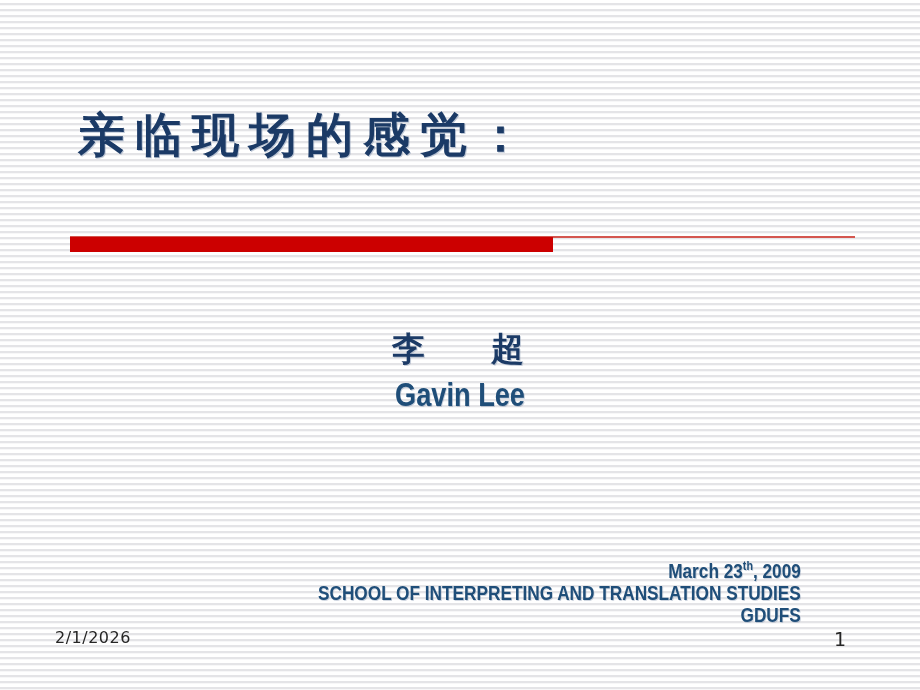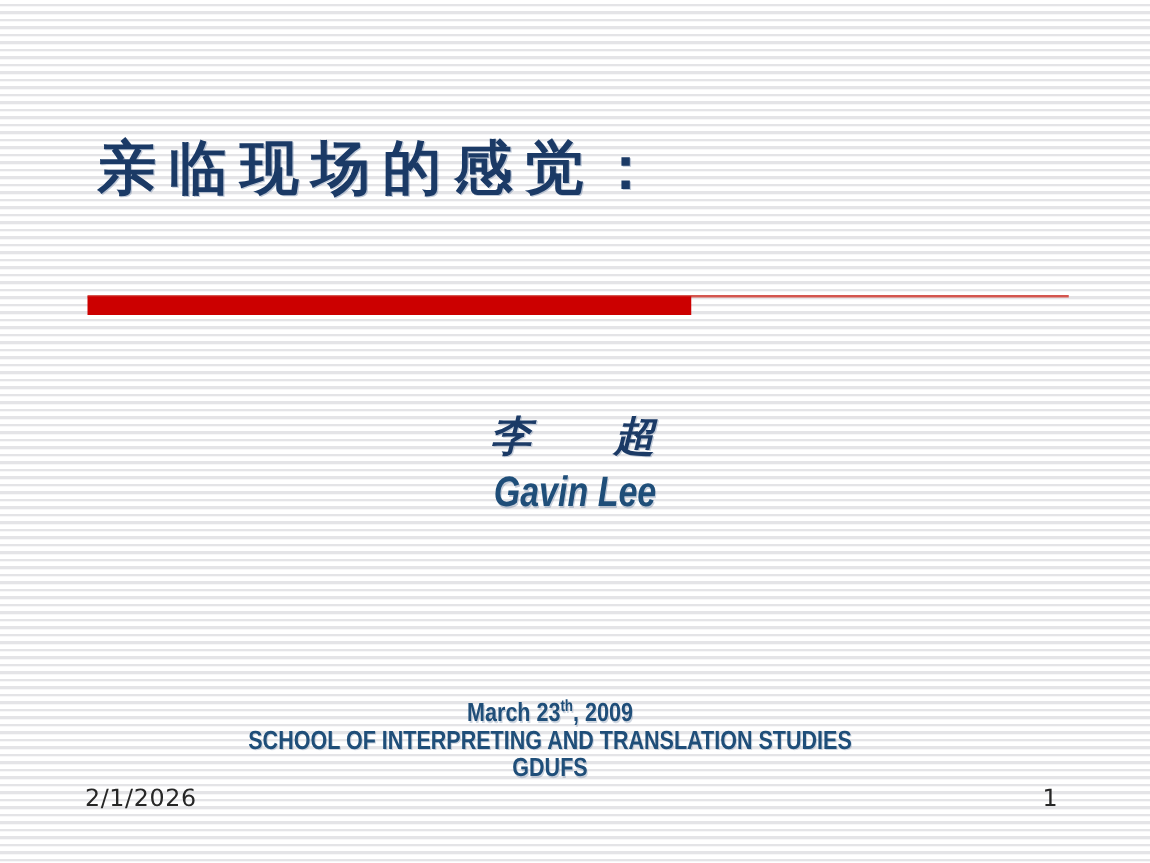--- a/index.html
+++ b/index.html
@@ -73,21 +73,20 @@
     background: #cc0000;
   }
 
   
   .author-block {
     position: absolute;
     left: 0;
     top: 326px;
     width: 920px;
     text-align: center;
-    font-style: italic;
   }
   .author-cn {
     color: #1b3a66;
     font-family: "DejaVu Sans", "Liberation Sans", sans-serif;
     font-weight: bold;
     font-size: 33px;
     line-height: 46px;
     letter-spacing: 4px;
     white-space: pre;
     text-shadow: 1px 1px 0 rgba(120,140,170,0.40);
@@ -103,21 +102,21 @@
     white-space: nowrap;
     text-shadow: 1px 1px 0 rgba(120,140,170,0.40);
   }
 
   
   .credits-block {
     position: absolute;
     left: 0;
     top: 560px;
     width: 880px;
-    text-align: center;
+    text-align: right;
     color: #1f4e79;
   }
   .credit-line {
     font-family: "Liberation Sans", sans-serif;
     font-weight: bold;
     line-height: 22px;
     white-space: nowrap;
     transform: scaleX(0.82);
     transform-origin: center center;
     text-shadow: 1px 1px 0 rgba(120,140,170,0.35);
@@ -127,24 +126,24 @@
   .credit-org    { font-size: 21px; }
   .sup {
     font-size: 0.62em;
     vertical-align: super;
     line-height: 0;
   }
 
   
   .footer-date {
     position: absolute;
-    left: 68px;
+    left: 55px;
     top: 628px;
     font-family: "DejaVu Sans", "Liberation Sans", sans-serif;
-    font-size: 19px;
+    font-size: 16px;
     color: #262626;
     letter-spacing: 0.5px;
   }
   .footer-pageno {
     position: absolute;
     left: 820px;
     top: 628px;
     width: 40px;
     text-align: center;
     font-family: "DejaVu Sans", "Liberation Sans", sans-serif;

